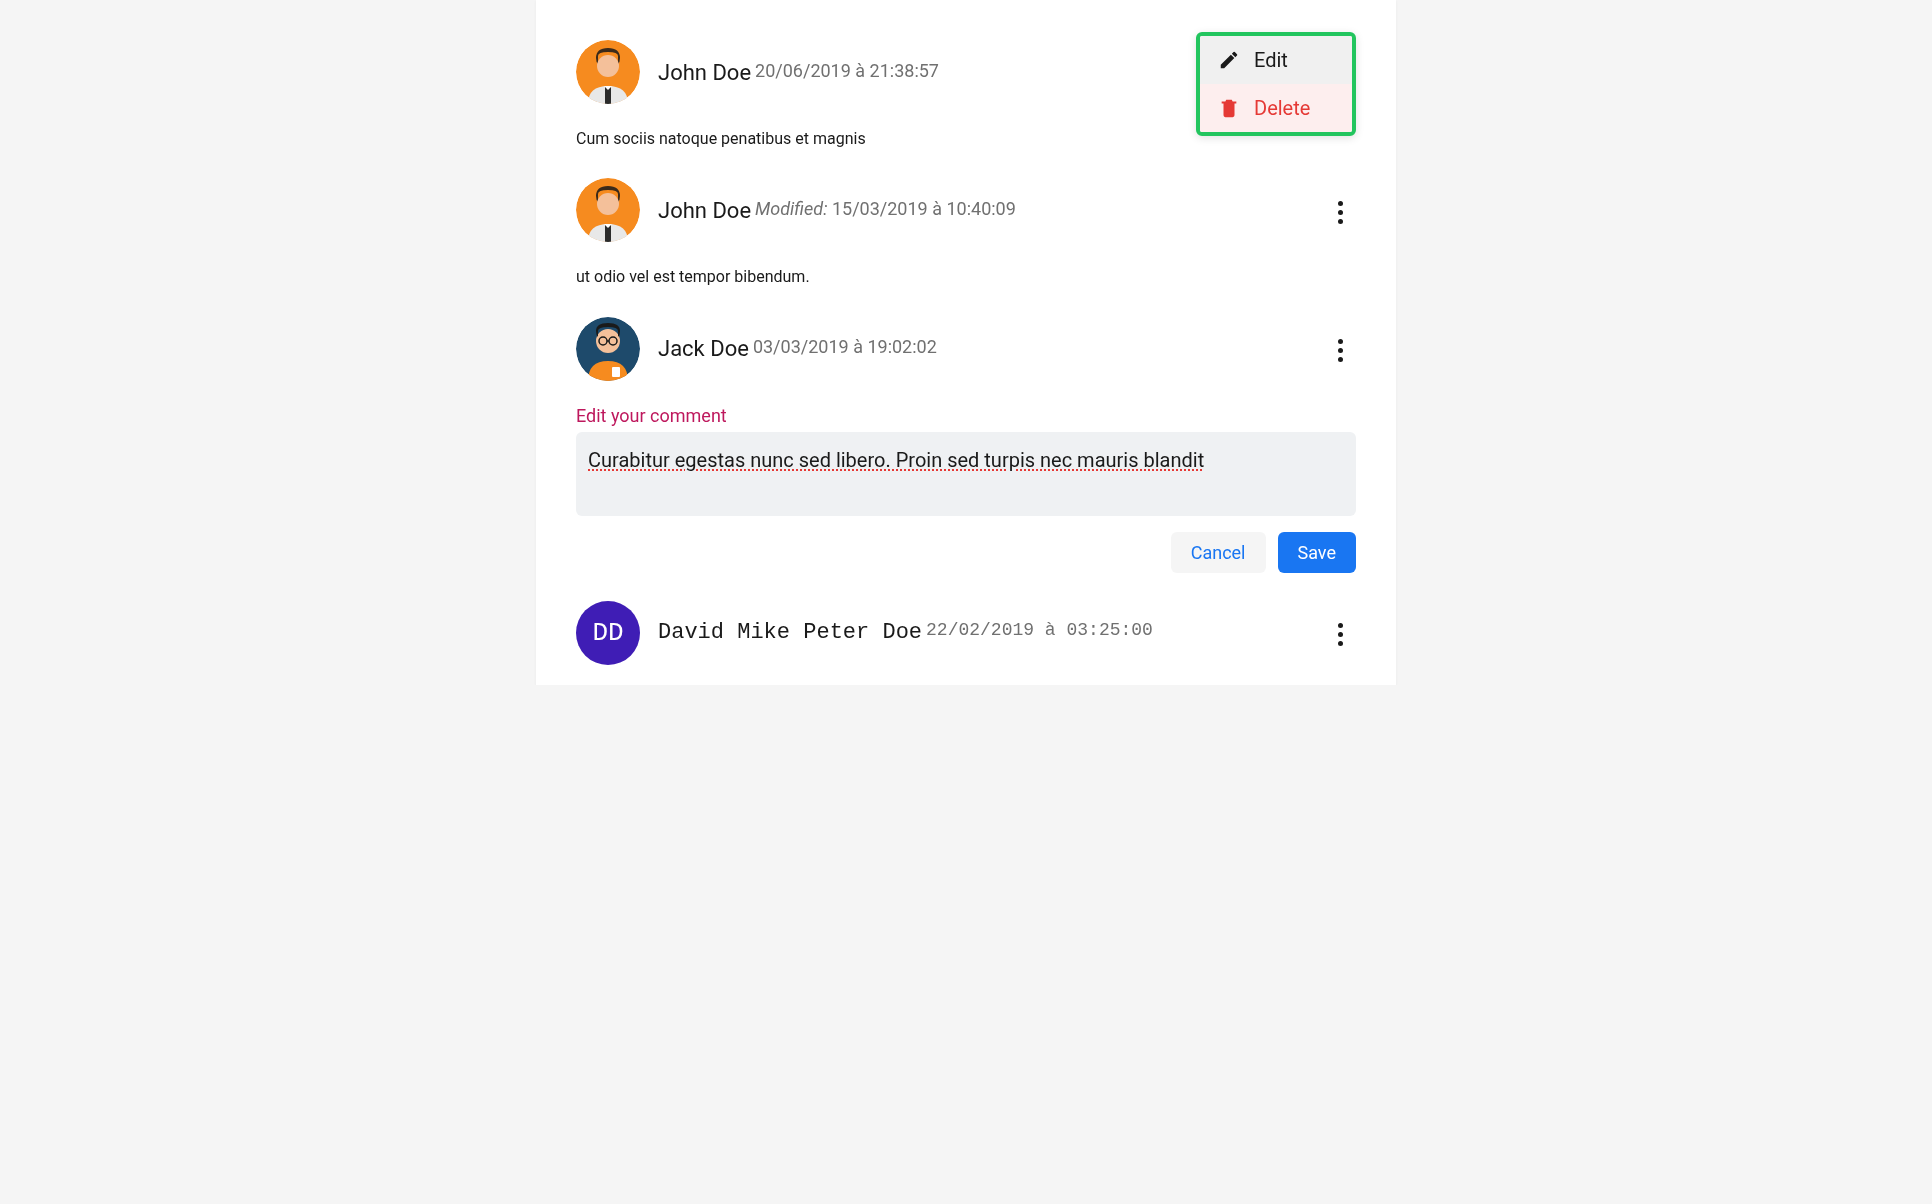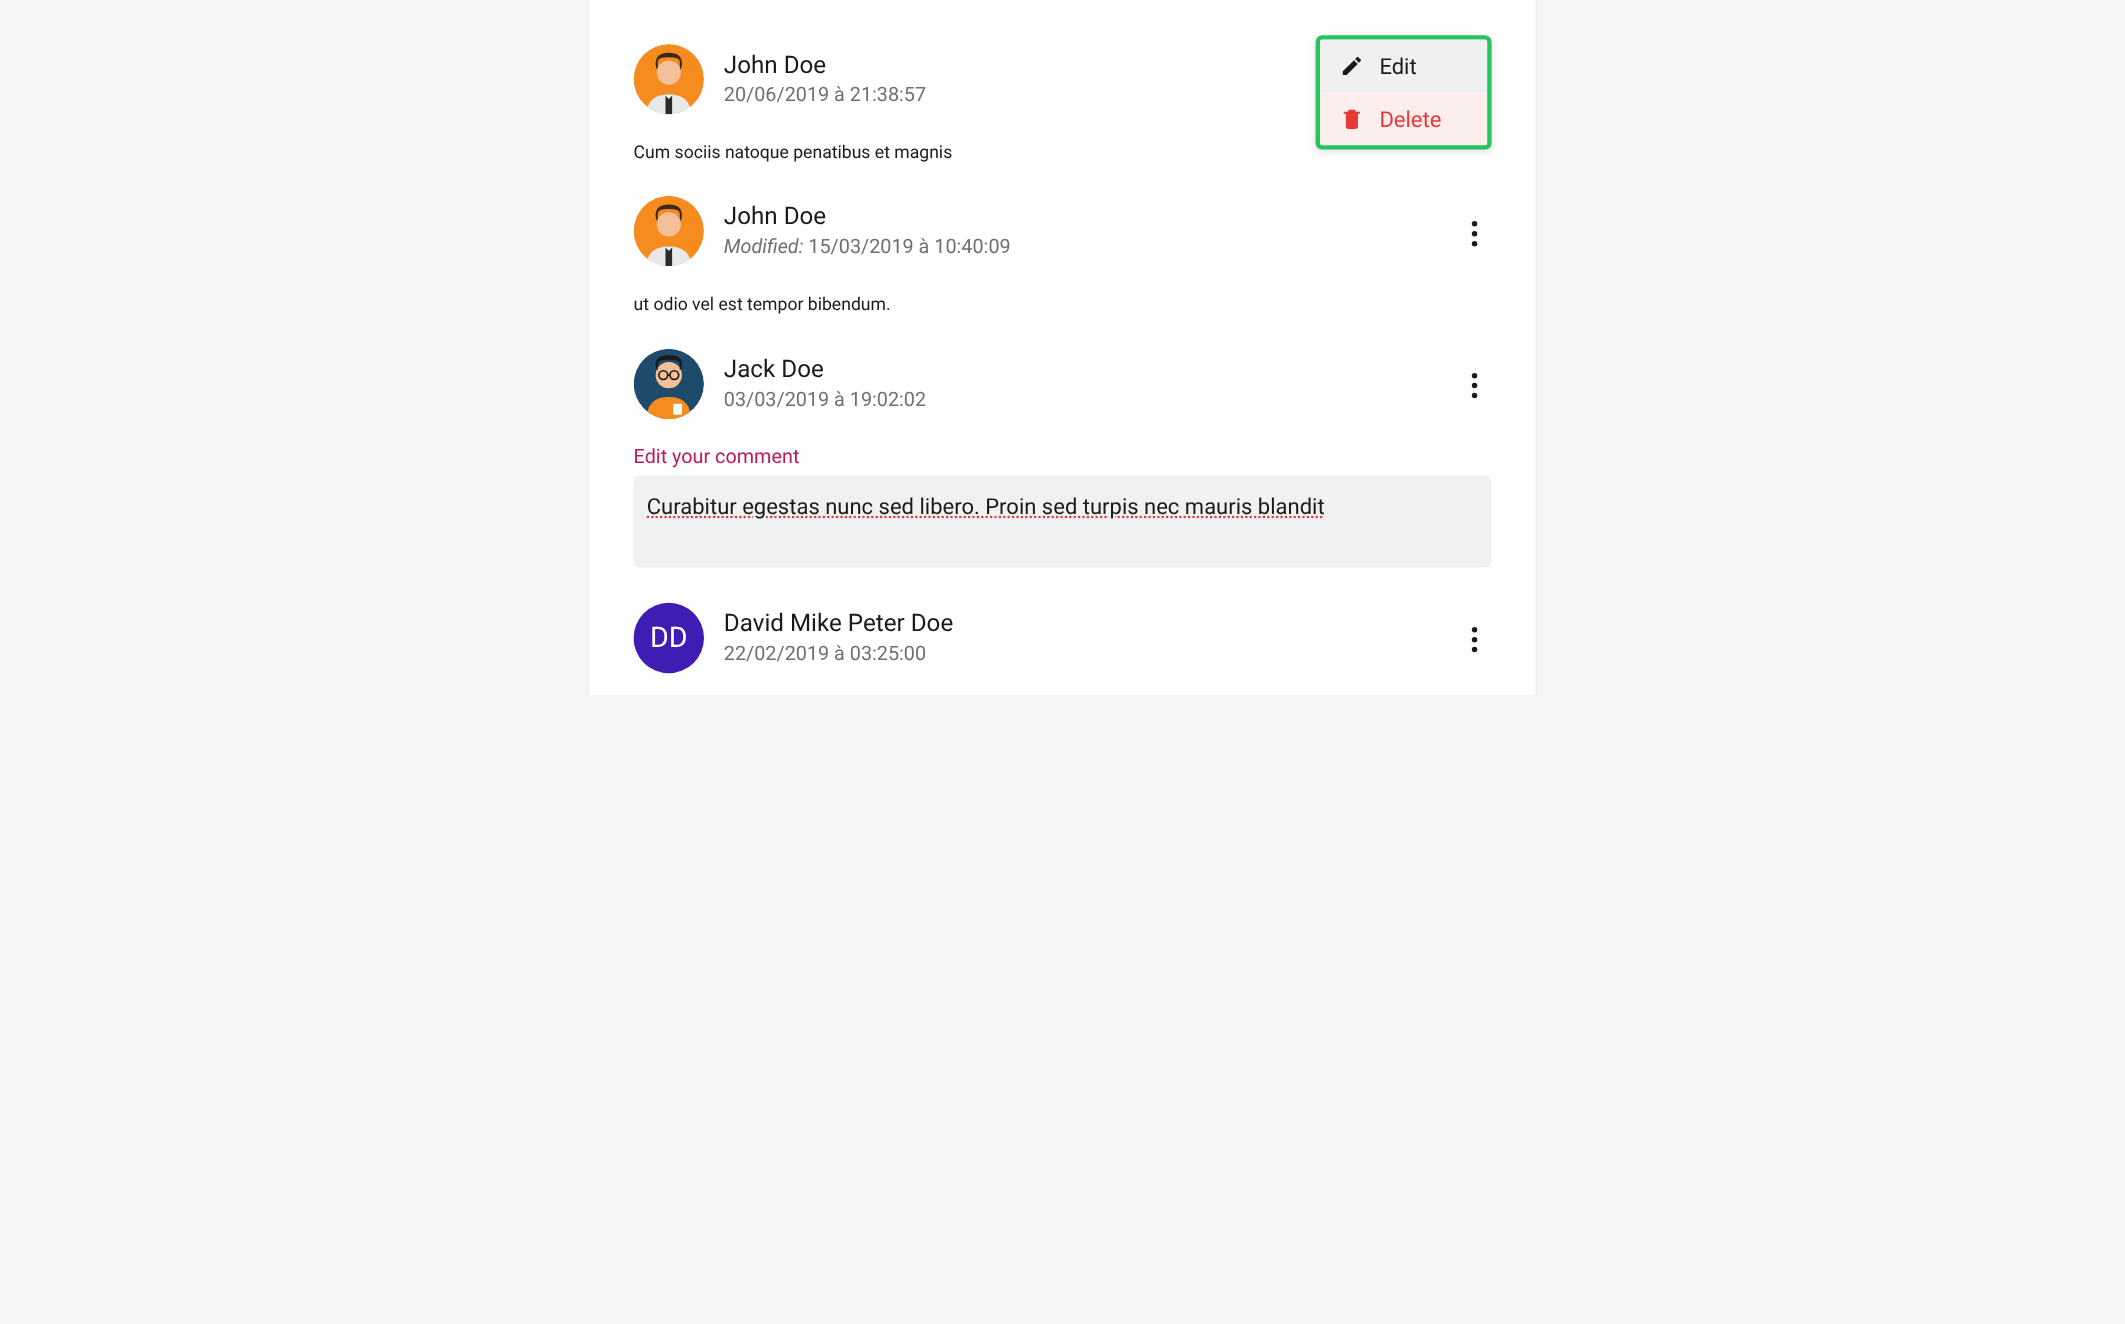--- a/index.html
+++ b/index.html
@@ -46,21 +46,21 @@
       height: 100%;
     }
     .avatar.initials {
       background: #3f1db5;
       color: #fff;
       font-size: 26px;
       font-weight: 400;
     }
     .name-block {
       display: flex;
-      flex-direction: column;
+      flex-direction: row;
       gap: 4px;
     }
     .author-name {
       font-size: 22px;
       color: #1a1a1a;
       font-weight: 400;
     }
     .timestamp {
       font-size: 18px;
       color: #707070;
@@ -266,23 +266,27 @@
     <button class="more-btn">
       <span class="more-dots">
           <span></span>
           <span></span>
           <span></span>
         </span>
     </button>
 
     <div class="edit-label">Edit your comment</div>
     <textarea class="edit-textarea" rows="2" style="">Curabitur egestas nunc sed libero. Proin sed turpis nec mauris blandit</textarea>
+    <div class="edit-actions">
+      <button class="btn btn-cancel">Cancel</button>
+      <button class="btn btn-save">Save</button>
+    </div>
   </div>
 
-  <div class="comment" style="margin-bottom:0;">
+  <div class="comment" style="margin-bottom:0;font-family:Liberation Mono, monospace;">
     <div class="comment-header" style="margin-bottom:0;">
       <div class="avatar initials">DD</div>
       <div class="name-block">
         <div class="author-name">David Mike Peter Doe</div>
         <div class="timestamp">22/02/2019 à 03:25:00</div>
       </div>
     </div>
     <button class="more-btn">
       <span class="more-dots">
           <span></span>

